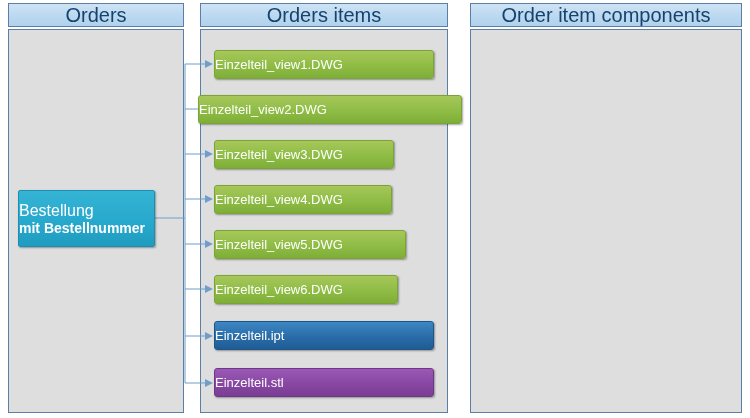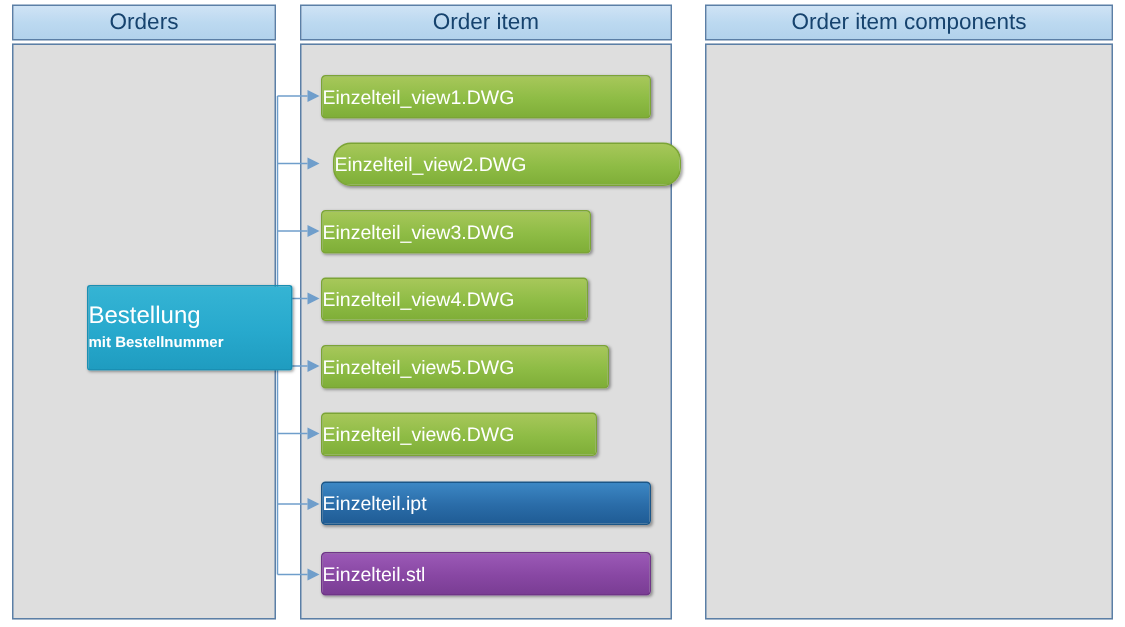--- a/index.html
+++ b/index.html
@@ -17,21 +17,21 @@
     box-sizing:border-box;
     border:1px solid #5b7fa6;
     background:#dedede;
   }
   .col-header{
     position:absolute;
     box-sizing:border-box;
     border:1px solid #5b7fa6;
     background:linear-gradient(to bottom,#cfe3f5 0%,#bcd9f0 50%,#b2d2ec 100%);
     color:#16436e;
-    font-size:15px;
+    font-size:20px;
     text-align:center;
     line-height:22px;
     height:24px;
   }
 
   
   .node{
     position:absolute;
     box-sizing:border-box;
     border-radius:3px;
@@ -55,35 +55,34 @@
     border:1px solid #1b5687;
   }
   .node.purple{
     background:linear-gradient(to bottom,#9b59b6 0%,#8847a3 55%,#7a3d94 100%);
     border:1px solid #6f3587;
   }
   .node.teal{
     background:linear-gradient(to bottom,#35b4d4 0%,#27a9cd 55%,#1f9cc0 100%);
     border:1px solid #1a8fb3;
     border-radius:2px;
-    margin-left:40px;
   }
   .node .title{font-size:16px;line-height:18px;}
-  .node .subtitle{font-size:10px;font-weight:bold;line-height:13px;margin-top:2px;}
+  .node .subtitle{font-size:14px;font-weight:bold;line-height:13px;margin-top:2px;}
 
   
   svg#wires{position:absolute;left:0;top:0;width:750px;height:418px;pointer-events:none;}
 </style>
 </head>
 <body>
 
 <div id="canvas">
 
   <div class="col-header" style="left:8px;top:3px;width:176px;">Orders</div>
-  <div class="col-header" style="left:200px;top:3px;width:248px;">Order item</div>
+  <div class="col-header" style="left:200px;top:3px;width:248px;">Orders items</div>
   <div class="col-header" style="left:470px;top:3px;width:272px;">Order item components</div>
 
   <div class="column" style="left:8px;top:29px;width:176px;height:384px;"></div>
   <div class="column" style="left:200px;top:29px;width:248px;height:384px;"></div>
   <div class="column" style="left:470px;top:29px;width:272px;height:384px;"></div>
 
   <svg id="wires">
     <g fill="none" stroke="#6f9ecb" stroke-width="1">
 
       <path d="M155,218 L185,218"></path>
@@ -111,21 +110,21 @@
   </svg>
 
   <div class="node teal" style="left:18px;top:190px;width:137px;height:57px;">
     <span class="title">Bestellung</span>
     <span class="subtitle">mit Bestellnummer</span>
   </div>
 
   <div class="node green" style="left:214px;top:50px;width:220px;height:29px;">
     <span>Einzelteil_view1.DWG</span>
   </div>
-  <div class="node green" style="left:222px;top:95px;width:232px;height:29px;border-radius:12px;">
+  <div class="node green" style="left:198px;top:95px;width:264px;height:29px;">
     <span>Einzelteil_view2.DWG</span>
   </div>
   <div class="node green" style="left:214px;top:140px;width:180px;height:29px;">
     <span>Einzelteil_view3.DWG</span>
   </div>
   <div class="node green" style="left:214px;top:185px;width:178px;height:29px;">
     <span>Einzelteil_view4.DWG</span>
   </div>
   <div class="node green" style="left:214px;top:230px;width:192px;height:29px;">
     <span>Einzelteil_view5.DWG</span>

